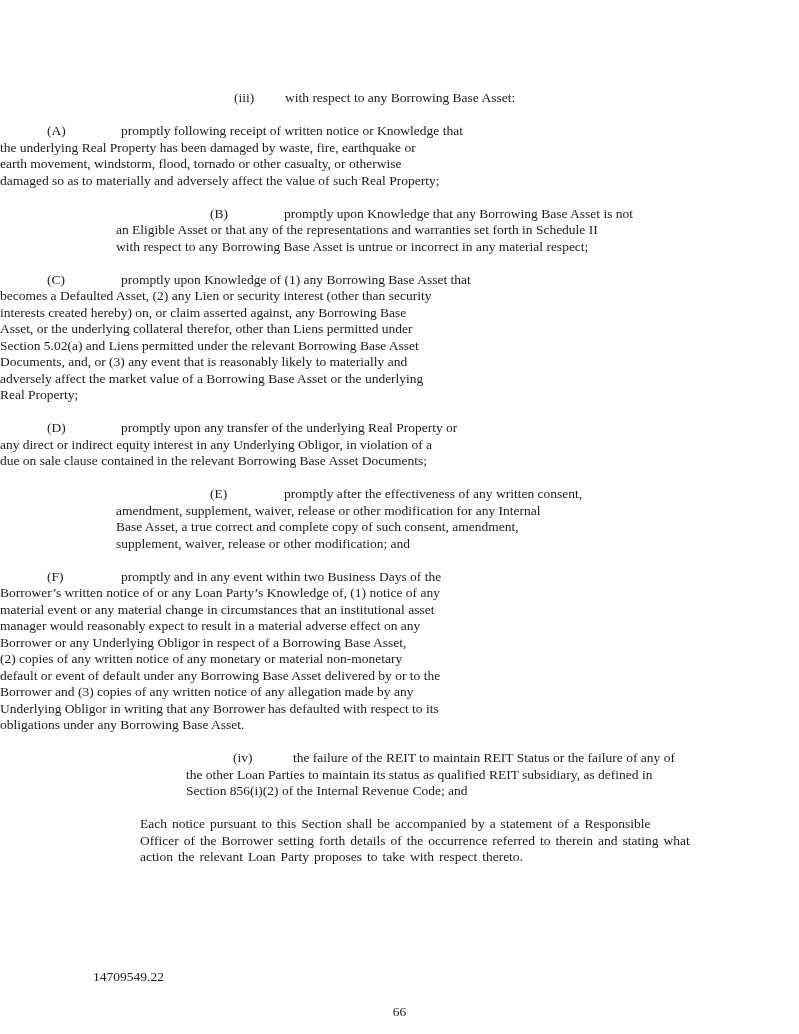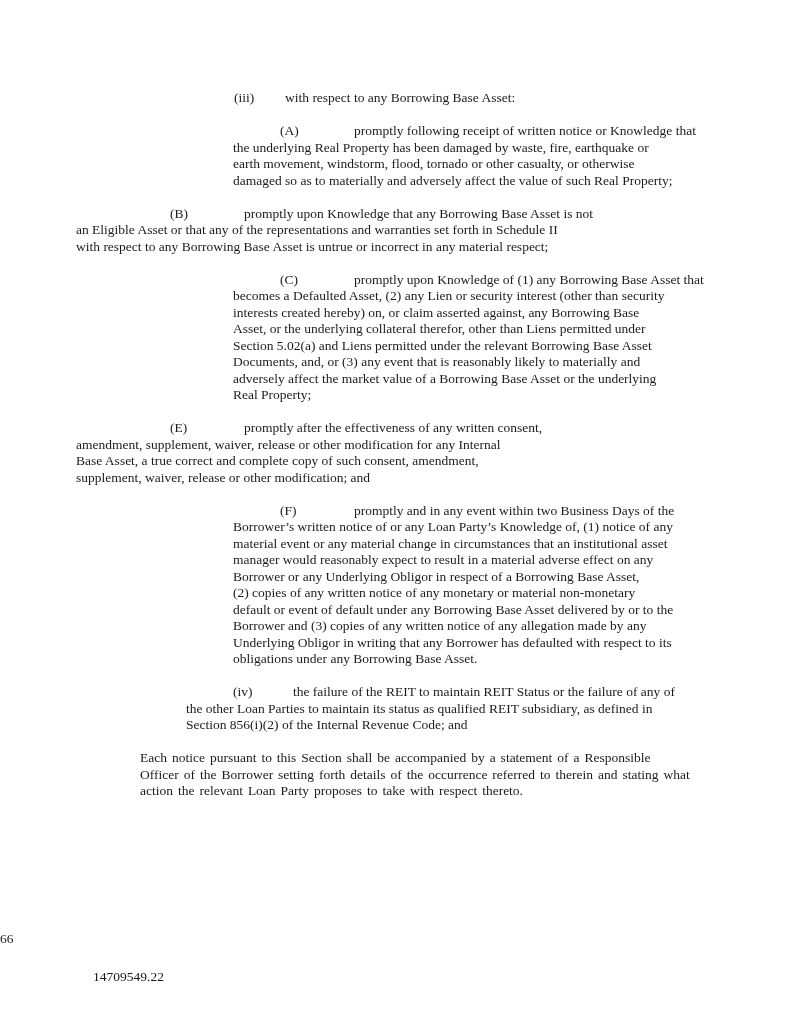--- a/index.html
+++ b/index.html
@@ -18,39 +18,39 @@
   .content { position: absolute; top: 90px; left: 0; right: 0; }
 
   .para {
     white-space: pre-line;
     margin: 0 0 16.5px 0;
     text-align: left;
   }
   
   .p-iii   { margin-left: 234px; }
   
-  .p-sub   { margin-left: 233px; text-indent: 47px; }
+  .p-sub   { text-indent: 47px; }
   
-  .p-sub-w { margin-left: 76px; text-indent: 94px; }
+  .p-sub-w { margin-left: 116px; text-indent: 94px; }
   
   .p-l1    { margin-left: 186px; text-indent: 47px; }
   
   .p-close { margin-left: 140px; margin-bottom: 16px; word-spacing: 1.6px; }
 
   .lbl { display: inline-block; text-indent: 0; }
   .w51 { width: 51px; }
   .w74 { width: 74px; }
   .w60 { width: 60px; }
   .w80 { width: 80px; }
 
   .page-number {
     position: absolute;
-    top: 931px; left: 0;
+    top: 1004px; left: 0;
     width: 799px;
-    text-align: left;
+    text-align: center;
   }
   .footer-ref {
     position: absolute;
     top: 969px; left: 93px;
   }
 </style>
 </head>
 <body>
 
 <div class="page">
@@ -69,20 +69,23 @@
 
     <p class="para p-sub"><span class="lbl w74">(C)</span><span>promptly upon Knowledge of (1) any Borrowing Base Asset that
 becomes a Defaulted Asset, (2) any Lien or security interest (other than security
 interests created hereby) on, or claim asserted against, any Borrowing Base
 Asset, or the underlying collateral therefor, other than Liens permitted under
 Section 5.02(a) and Liens permitted under the relevant Borrowing Base Asset
 Documents, and, or (3) any event that is reasonably likely to materially and
 adversely affect the market value of a Borrowing Base Asset or the underlying
 Real Property;</span></p>
 
+    <p class="para p-sub"><span class="lbl w74">(D)</span><span>promptly upon any transfer of the underlying Real Property or
+any direct or indirect equity interest in any Underlying Obligor, in violation of a
+due on sale clause contained in the relevant Borrowing Base Asset Documents;</span></p>
 
     <p class="para p-sub-w"><span class="lbl w74">(E)</span><span>promptly after the effectiveness of any written consent,
 amendment, supplement, waiver, release or other modification for any Internal
 Base Asset, a true correct and complete copy of such consent, amendment,
 supplement, waiver, release or other modification; and</span></p>
 
     <p class="para p-sub"><span class="lbl w74">(F)</span><span>promptly and in any event within two Business Days of the
 Borrower’s written notice of or any Loan Party’s Knowledge of, (1) notice of any
 material event or any material change in circumstances that an institutional asset
 manager would reasonably expect to result in a material adverse effect on any

